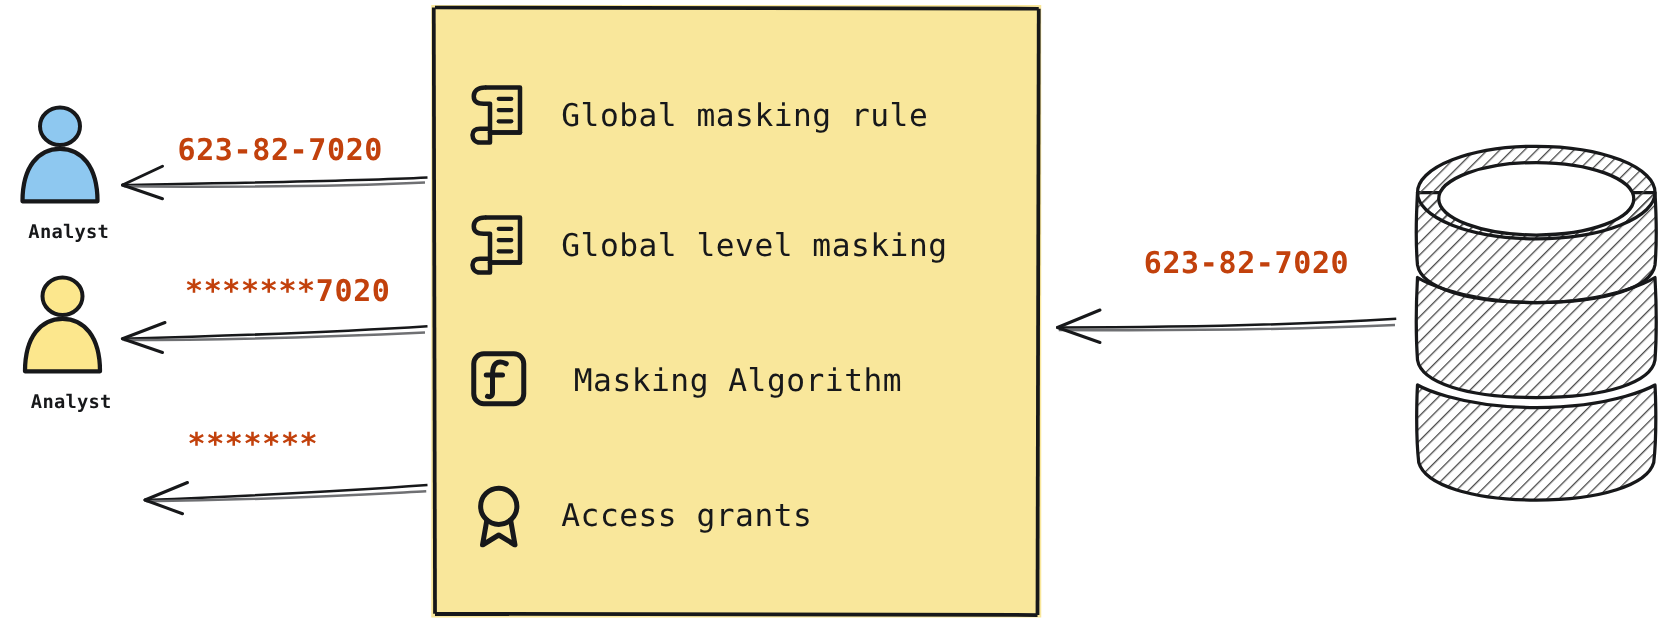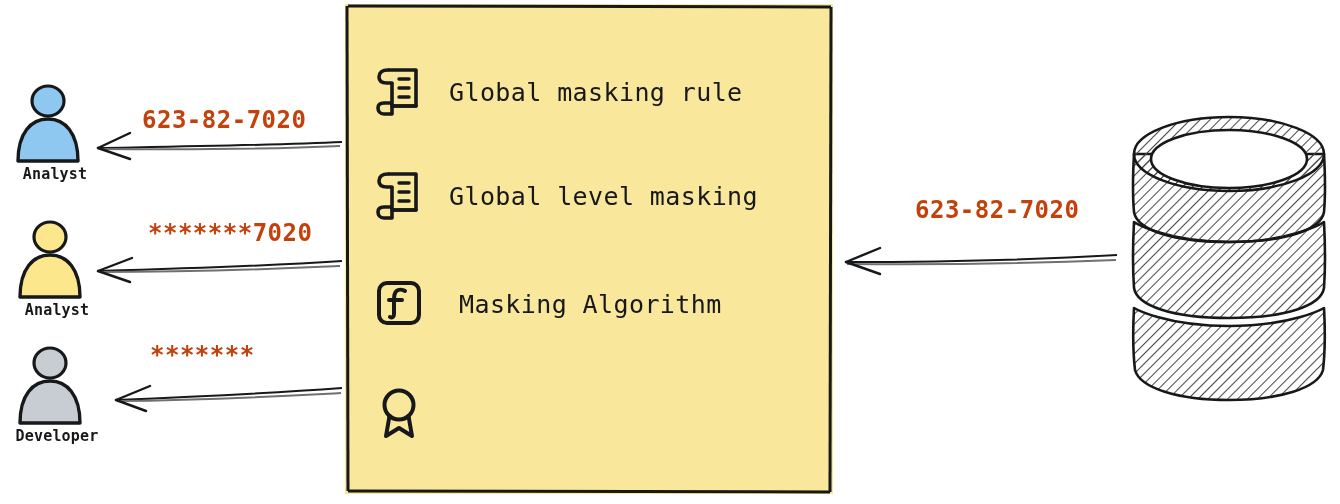--- a/index.html
+++ b/index.html
@@ -28,21 +28,21 @@
     width: 110px;
     height: 82px;
     display: block;
   }
   .actor-label {
     font-family: "DejaVu Sans Mono", monospace;
     font-size: 15px;
     font-weight: 600;
     color: #17181a;
     letter-spacing: 0.2px;
-    margin-top: 1px;
+    margin-top: 12px;
     white-space: nowrap;
   }
 
   
   .arrow-svg {
     position: absolute;
     overflow: visible;
   }
   .arrow-label {
     position: absolute;
@@ -122,27 +122,20 @@
   </div>
 
   <div class="actor" style="left:2px; top:218px;">
     <svg class="actor-glyph" viewBox="0 0 110 82">
       <ellipse cx="48" cy="19" rx="16" ry="15" fill="#fce78d" stroke="#17181a" stroke-width="3.2"></ellipse>
       <path d="M18 79 C18 51 31 37 48 37 C65 37 78 51 78 79 Z" fill="#fce78d" stroke="#17181a" stroke-width="3.4" stroke-linejoin="round"></path>
     </svg>
     <div class="actor-label">Analyst</div>
   </div>
 
-  <div class="actor" style="left:2px; top:344px;">
-    <svg class="actor-glyph" viewBox="0 0 110 82">
-      <ellipse cx="48" cy="19" rx="16" ry="15" fill="#c8cdd4" stroke="#17181a" stroke-width="3.2"></ellipse>
-      <path d="M18 79 C18 51 31 37 48 37 C65 37 78 51 78 79 Z" fill="#c8cdd4" stroke="#17181a" stroke-width="3.4" stroke-linejoin="round"></path>
-    </svg>
-    <div class="actor-label">Developer</div>
-  </div>
 
   <svg class="arrow-svg" style="left:90px; top:125px;" width="255" height="34">
     <path d="M252 17 C190 20, 120 21, 8 23" fill="none" stroke="#17181a" stroke-width="2"></path>
     <path d="M250 21 C185 24, 115 25, 9 24" fill="none" stroke="#6f7073" stroke-width="2"></path>
     <path d="M8 23 L40 8" fill="none" stroke="#17181a" stroke-width="2.4" stroke-linecap="round"></path>
     <path d="M8 23 L40 34" fill="none" stroke="#17181a" stroke-width="2.4" stroke-linecap="round"></path>
   </svg>
   <div class="arrow-label" style="left:142px; top:106px;">623-82-7020</div>
 
   <svg class="arrow-svg" style="left:90px; top:248px;" width="255" height="34">
@@ -212,20 +205,21 @@
           <path d="M14 22 H27" fill="none" stroke="#17181a" stroke-width="4" stroke-linecap="round"></path>
         </svg>
         <span class="row-label">Masking Algorithm</span>
       </div>
 
       <div class="panel-row" style="top:378px;">
         <svg class="row-icon" viewBox="0 0 48 52">
           <circle cx="24" cy="19" r="14.5" fill="none" stroke="#17181a" stroke-width="4"></circle>
           <path d="M14.5 30 L11 50 L24 42 L37 50 L33.5 30" fill="none" stroke="#17181a" stroke-width="4" stroke-linejoin="round" stroke-linecap="round"></path>
         </svg>
+        <span class="row-label">Access grants</span>
       </div>
 
     </div>
   </div>
 
   <div id="database">
     <svg width="222" height="290" viewBox="0 0 222 290">
       <defs>
         <pattern id="hatchA" patternUnits="userSpaceOnUse" width="7" height="7" patternTransform="rotate(45)">
           <line x1="0" y1="0" x2="0" y2="7" stroke="#4a4a4a" stroke-width="2.1"></line>

